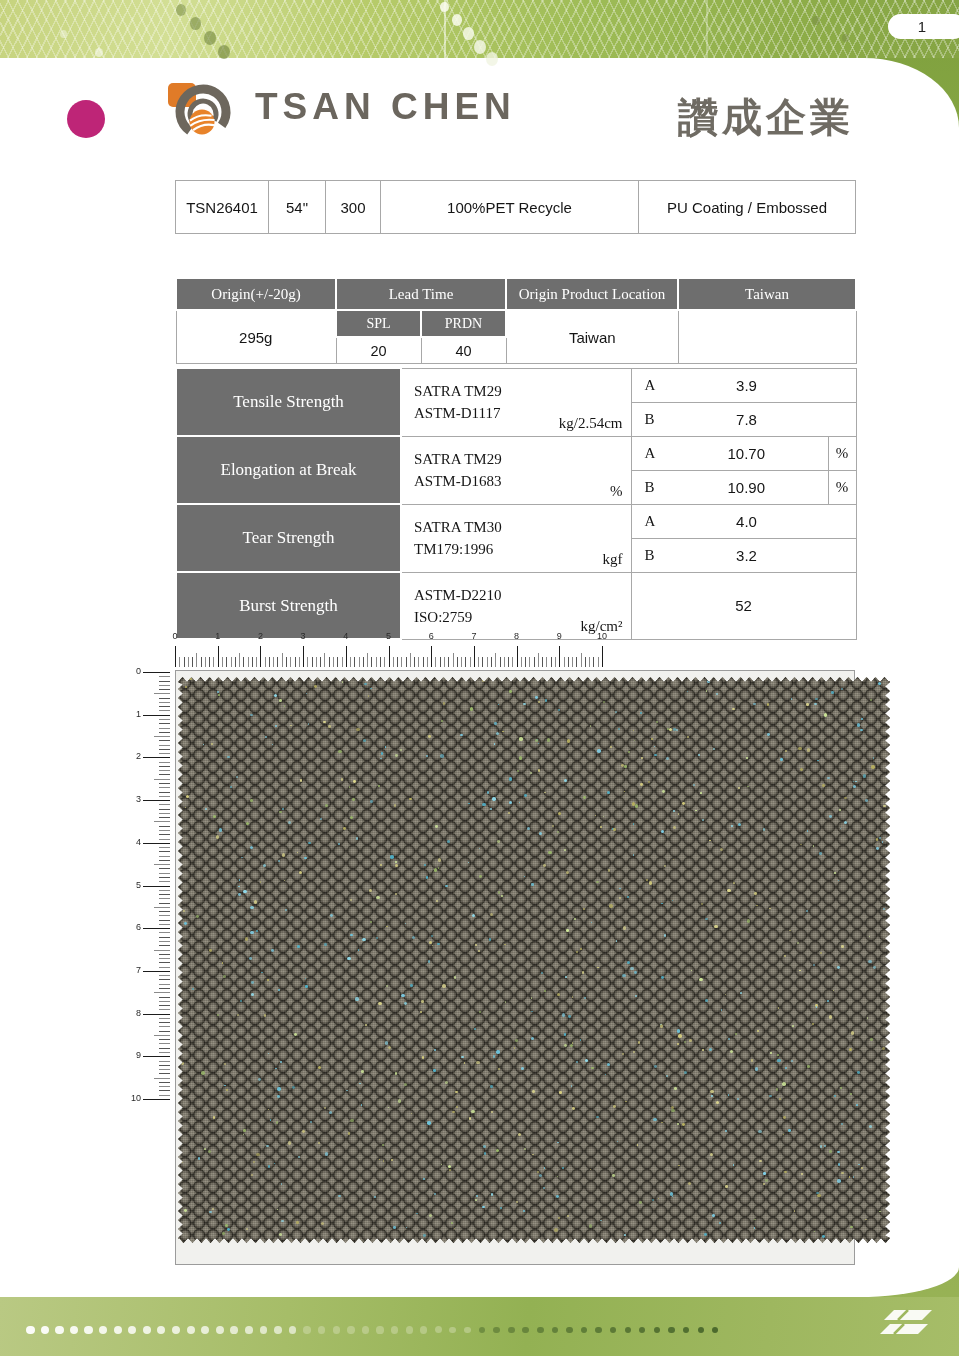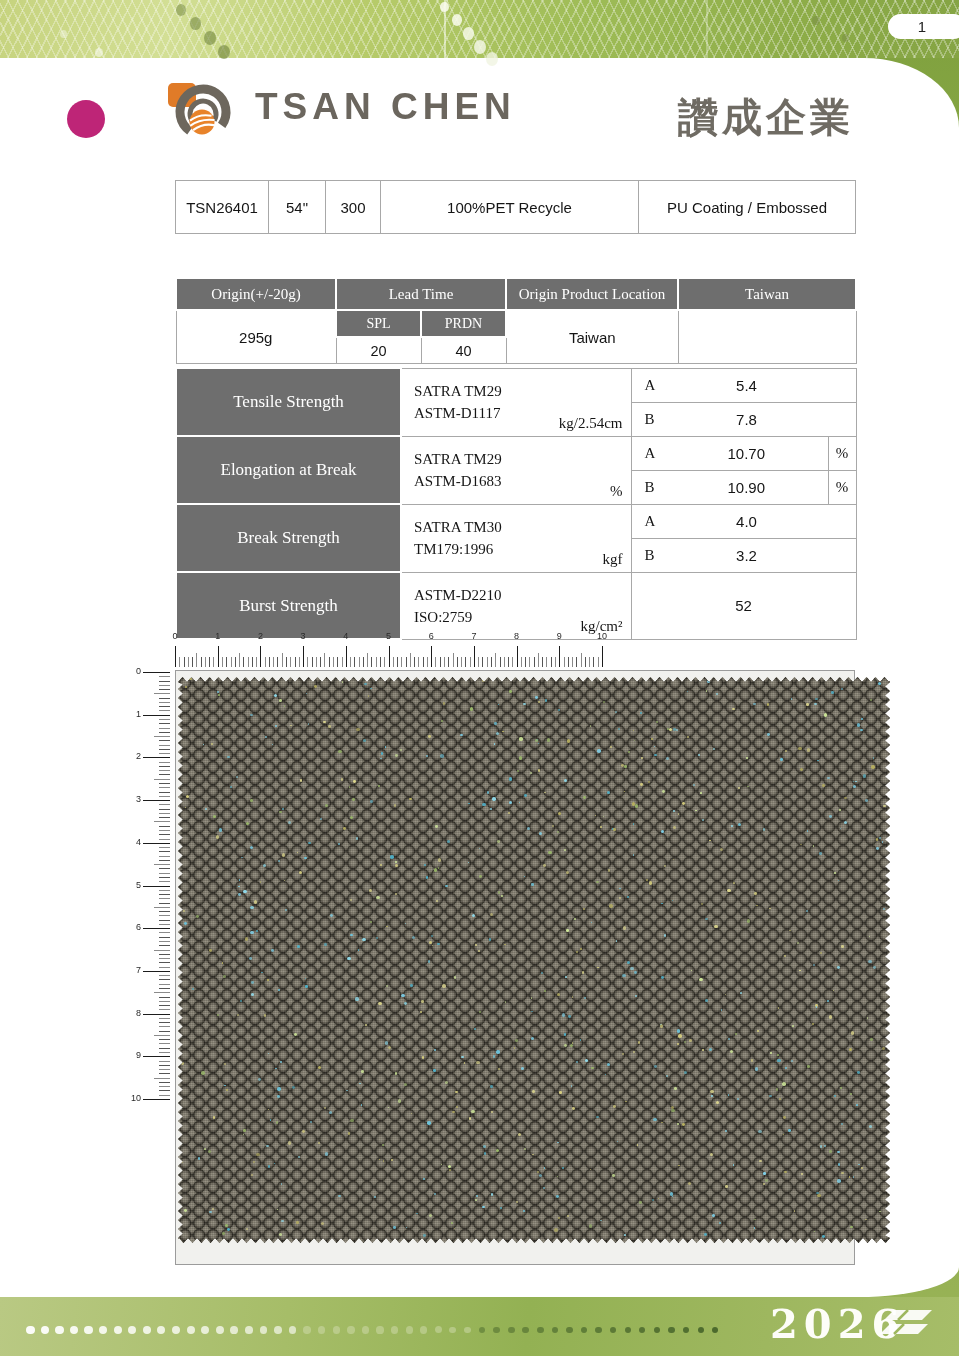--- a/index.html
+++ b/index.html
@@ -184,21 +184,21 @@
       </colgroup>
     <tbody>
         <tr>
           <th rowspan="2" class="tname">Tensile Strength</th>
           <td rowspan="2" class="tmethod">
             <div>SATRA TM29</div>
             <div>ASTM-D1117</div>
             <span class="tunit">kg/2.54cm</span>
           </td>
           <td class="tletter">A</td>
-          <td class="tval">5.4</td>
+          <td class="tval">3.9</td>
           <td class="tsuffix"></td>
         </tr>
         <tr>
           <td class="tletter">B</td>
           <td class="tval">7.8</td>
           <td class="tsuffix"></td>
         </tr>
         <tr>
           <th rowspan="2" class="tname">Elongation at Break</th>
           <td rowspan="2" class="tmethod">
@@ -209,21 +209,21 @@
           <td class="tletter">A</td>
           <td class="tval">10.70</td>
           <td class="tsuffix sep">%</td>
         </tr>
         <tr>
           <td class="tletter">B</td>
           <td class="tval">10.90</td>
           <td class="tsuffix sep">%</td>
         </tr>
         <tr>
-          <th rowspan="2" class="tname">Break Strength</th>
+          <th rowspan="2" class="tname">Tear Strength</th>
           <td rowspan="2" class="tmethod">
             <div>SATRA TM30</div>
             <div>TM179:1996</div>
             <span class="tunit">kgf</span>
           </td>
           <td class="tletter">A</td>
           <td class="tval">4.0</td>
           <td class="tsuffix"></td>
         </tr>
         <tr>
@@ -1169,21 +1169,20 @@
       <div class="fdot" style="left: 595.4px; top: 29.7872px; width: 6.42553px; height: 6.42553px; background: rgba(75, 105, 45, 0.75);"></div>
       <div class="fdot" style="left: 610px; top: 29.8138px; width: 6.37234px; height: 6.37234px; background: rgba(75, 105, 45, 0.78);"></div>
       <div class="fdot" style="left: 624.6px; top: 29.8404px; width: 6.31915px; height: 6.31915px; background: rgba(75, 105, 45, 0.81);"></div>
       <div class="fdot" style="left: 639.2px; top: 29.867px; width: 6.26596px; height: 6.26596px; background: rgba(75, 105, 45, 0.84);"></div>
       <div class="fdot" style="left: 653.8px; top: 29.8936px; width: 6.21277px; height: 6.21277px; background: rgba(75, 105, 45, 0.87);"></div>
       <div class="fdot" style="left: 668.4px; top: 29.9202px; width: 6.15957px; height: 6.15957px; background: rgba(75, 105, 45, 0.9);"></div>
       <div class="fdot" style="left: 683px; top: 29.9468px; width: 6.10638px; height: 6.10638px; background: rgba(75, 105, 45, 0.93);"></div>
       <div class="fdot" style="left: 697.6px; top: 29.9734px; width: 6.05319px; height: 6.05319px; background: rgba(75, 105, 45, 0.96);"></div>
       <div class="fdot" style="left: 712.2px; top: 30px; width: 6px; height: 6px; background: rgba(75, 105, 45, 0.99);"></div>
     </div>
-  <div id="year">2026</div>
   <svg id="zz" width="56" height="30" viewBox="0 0 56 30">
     <polygon points="16,2 54,2 44,12 6,12" fill="#ffffff" opacity=".93"></polygon>
     <polygon points="12,16 50,16 40,26 2,26" fill="#ffffff" opacity=".93"></polygon>
     <line x1="30" y1="2" x2="20" y2="12" stroke="#9eb75f" stroke-width="2.5"></line>
     <line x1="26" y1="16" x2="16" y2="26" stroke="#9eb75f" stroke-width="2.5"></line>
   </svg>
 
 </div>
 
 </body></html>

